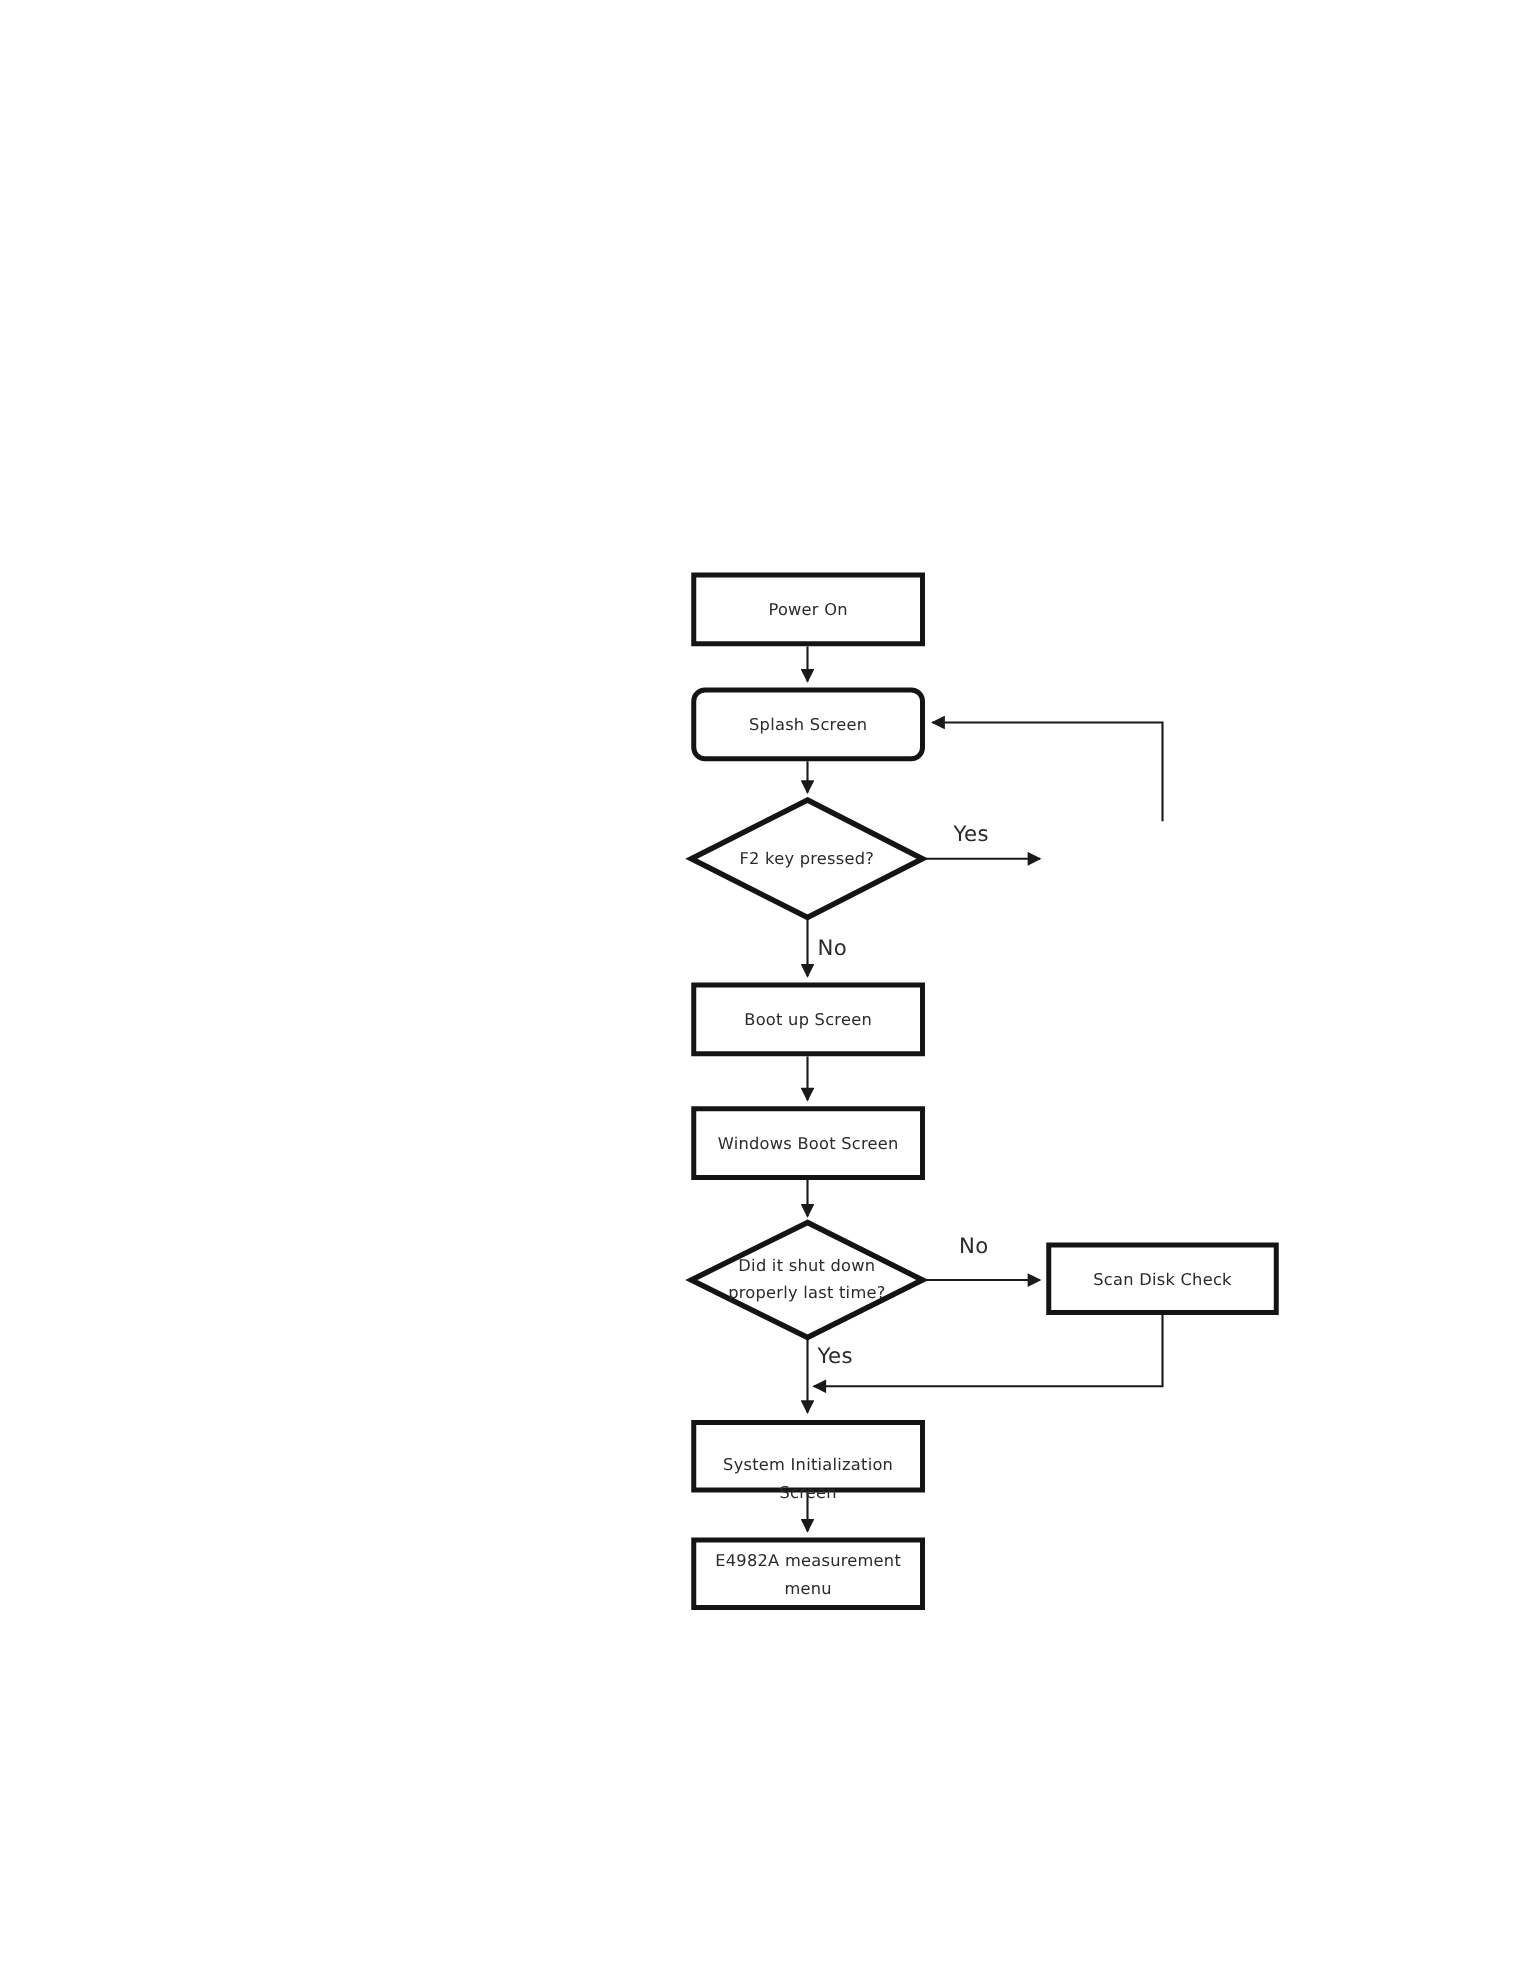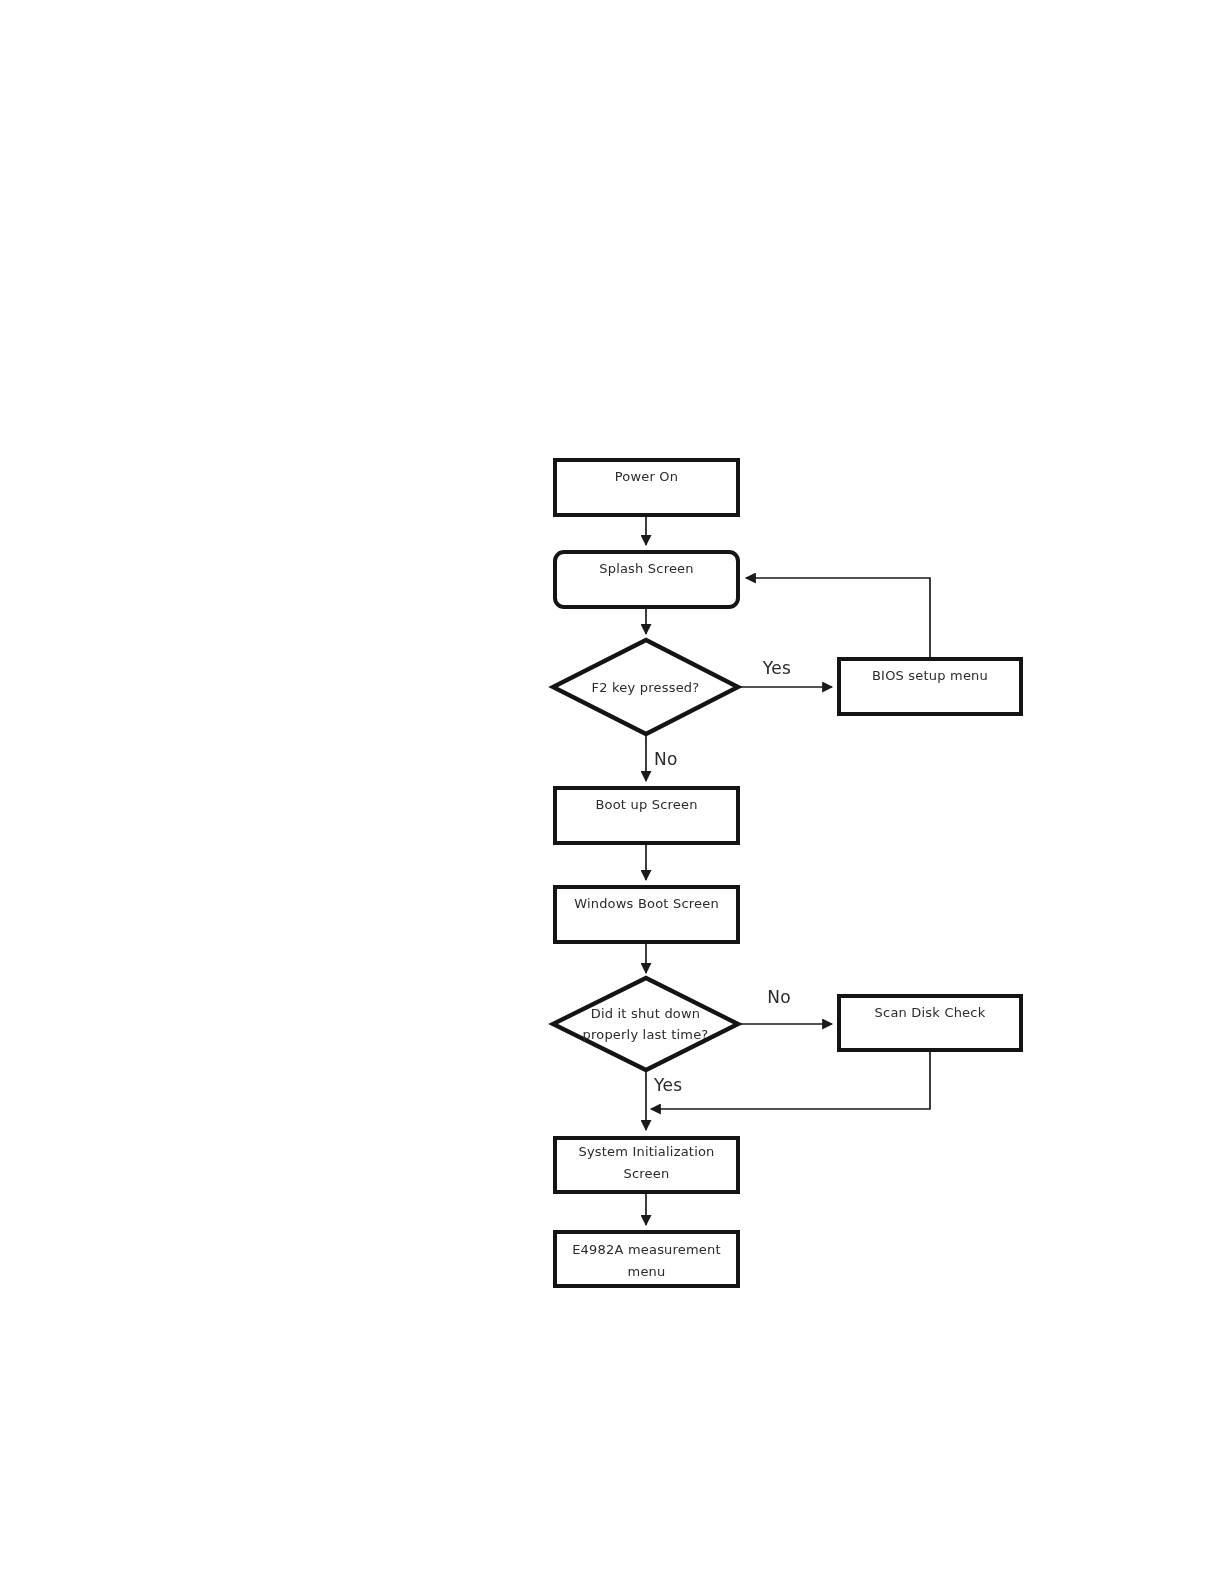--- a/index.html
+++ b/index.html
@@ -24,21 +24,21 @@
     height: 1584px;
   }
   .node {
     position: absolute;
     box-sizing: border-box;
     background: #ffffff;
     border: 4px solid #141414;
     display: flex;
     justify-content: center;
     align-items: flex-start;
-    padding-top: 4px;
+    padding-top: 16px;
     font-size: 13px;
     line-height: 22px;
     text-align: center;
     white-space: pre-line;
     letter-spacing: 0.2px;
   }
   .node-label { white-space: pre-line; }
   .diamond-label {
     position: absolute;
     display: flex;
@@ -96,33 +96,30 @@
   </div>
 
   <div class="node" style="left:553px; top:786px; width:187px; height:59px;">
     <span class="node-label">Boot up Screen</span>
   </div>
 
   <div class="node" style="left:553px; top:885px; width:187px; height:59px;">
     <span class="node-label">Windows Boot Screen</span>
   </div>
 
-  <div class="node" style="left:553px; top:1136px; width:187px; height:58px; padding-top:1px;">
+  <div class="node" style="left:553px; top:1136px; width:187px; height:58px; padding-top:22px;">
     <span class="node-label">System Initialization
 Screen</span>
   </div>
 
   <div class="node" style="left:553px; top:1230px; width:187px; height:58px; padding-top:5px;">
     <span class="node-label">E4982A measurement
 menu</span>
   </div>
 
-  <div class="node" style="left:837px; top:657px; width:186px; height:59px;">
-    <span class="node-label">BIOS setup menu</span>
-  </div>
 
   <div class="node" style="left:837px; top:994px; width:186px; height:58px;">
     <span class="node-label">Scan Disk Check</span>
   </div>
 
   <div class="diamond-label" style="left:553px; top:640px; width:185px; height:94px;">F2 key pressed?</div>
 
   <div class="diamond-label" style="left:553px; top:978px; width:185px; height:92px;">Did it shut down
 properly last time?</div>
 

